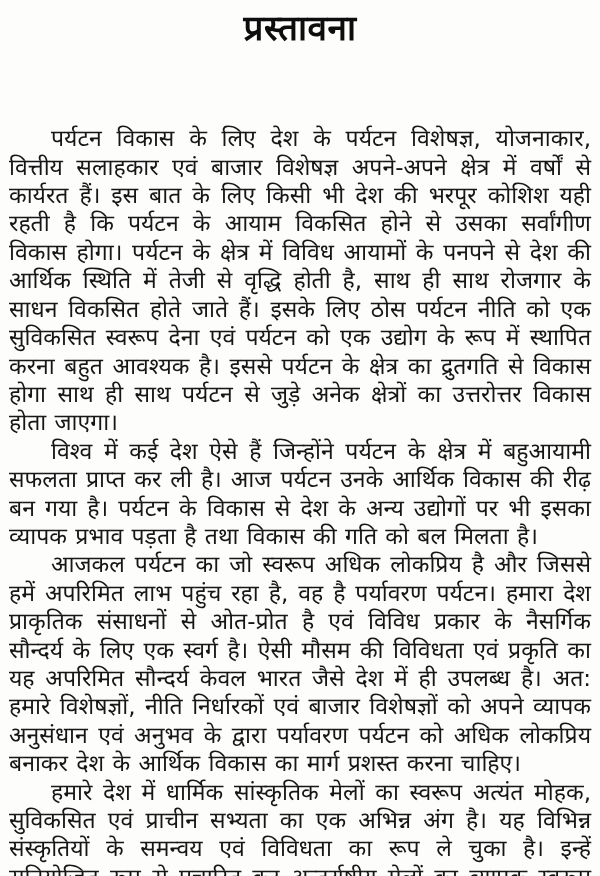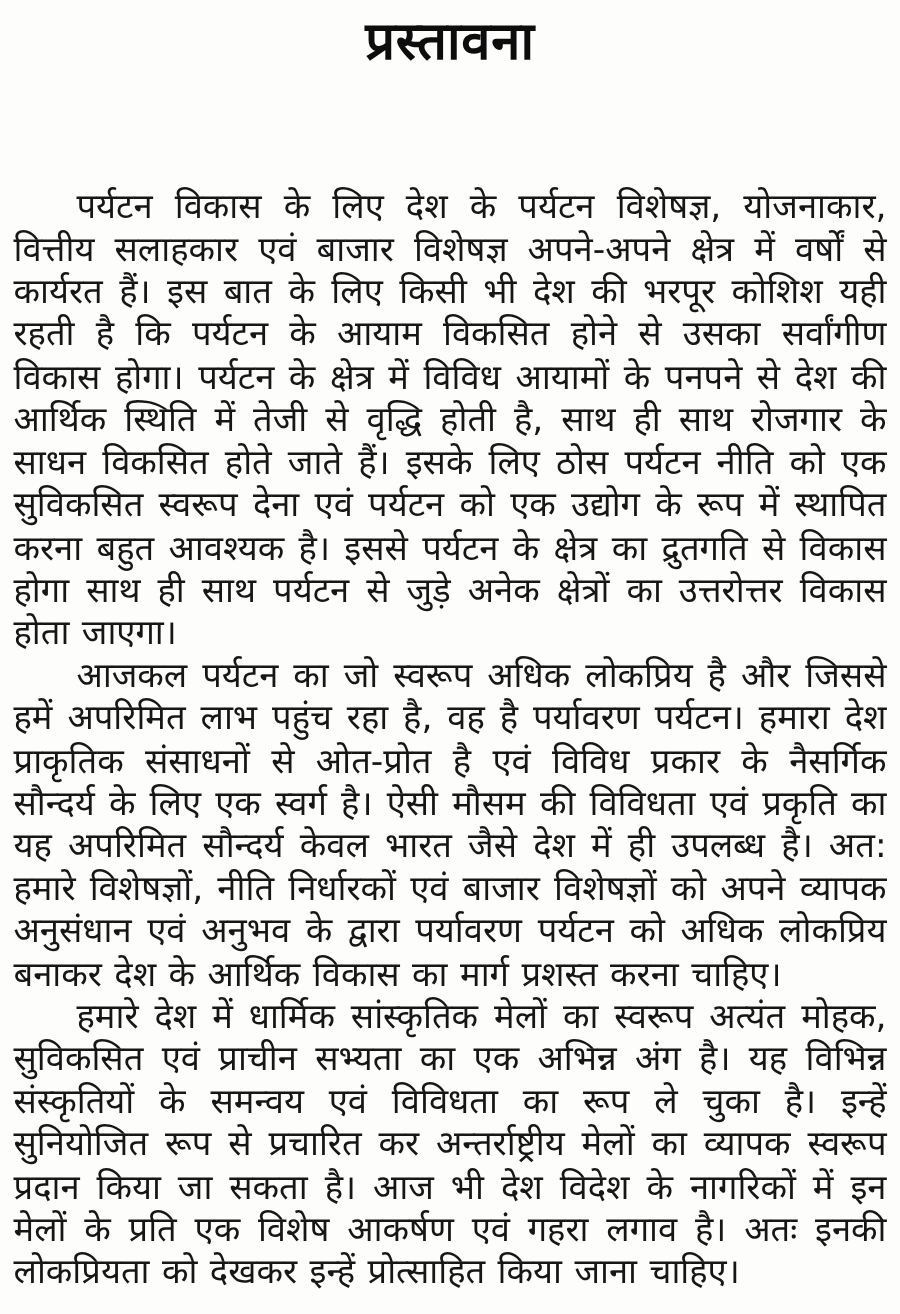--- a/index.html
+++ b/index.html
@@ -43,17 +43,18 @@
 </style>
 </head>
 <body>
 
 <div class="page">
 
   <h1 class="page-title">प्रस्तावना</h1>
 
   <div class="body-text">
     <p>पर्यटन विकास के लिए देश के पर्यटन विशेषज्ञ, योजनाकार, वित्तीय सलाहकार एवं बाजार विशेषज्ञ अपने-अपने क्षेत्र में वर्षों से कार्यरत हैं। इस बात के लिए किसी भी देश की भरपूर कोशिश यही रहती है कि पर्यटन के आयाम विकसित होने से उसका सर्वांगीण विकास होगा। पर्यटन के क्षेत्र में विविध आयामों के पनपने से देश की आर्थिक स्थिति में तेजी से वृद्धि होती है, साथ ही साथ रोजगार के साधन विकसित होते जाते हैं। इसके लिए ठोस पर्यटन नीति को एक सुविकसित स्वरूप देना एवं पर्यटन को एक उद्योग के रूप में स्थापित करना बहुत आवश्यक है। इससे पर्यटन के क्षेत्र का द्रुतगति से विकास होगा साथ ही साथ पर्यटन से जुड़े अनेक क्षेत्रों का उत्तरोत्तर विकास होता जाएगा।</p>
+    <p>विश्व में कई देश ऐसे हैं जिन्होंने पर्यटन के क्षेत्र में बहुआयामी सफलता प्राप्त कर ली है। आज पर्यटन उनके आर्थिक विकास की रीढ़ बन गया है। पर्यटन के विकास से देश के अन्य उद्योगों पर भी इसका व्यापक प्रभाव पड़ता है तथा विकास की गति को बल मिलता है।</p>
     <p>आजकल पर्यटन का जो स्वरूप अधिक लोकप्रिय है और जिससे हमें अपरिमित लाभ पहुंच रहा है, वह है पर्यावरण पर्यटन। हमारा देश प्राकृतिक संसाधनों से ओत-प्रोत है एवं विविध प्रकार के नैसर्गिक सौन्दर्य के लिए एक स्वर्ग है। ऐसी मौसम की विविधता एवं प्रकृति का यह अपरिमित सौन्दर्य केवल भारत जैसे देश में ही उपलब्ध है। अत: हमारे विशेषज्ञों, नीति निर्धारकों एवं बाजार विशेषज्ञों को अपने व्यापक अनुसंधान एवं अनुभव के द्वारा पर्यावरण पर्यटन को अधिक लोकप्रिय बनाकर देश के आर्थिक विकास का मार्ग प्रशस्त करना चाहिए।</p>
     <p>हमारे देश में धार्मिक सांस्कृतिक मेलों का स्वरूप अत्यंत मोहक, सुविकसित एवं प्राचीन सभ्यता का एक अभिन्न अंग है। यह विभिन्न संस्कृतियों के समन्वय एवं विविधता का रूप ले चुका है। इन्हें सुनियोजित रूप से प्रचारित कर अन्तर्राष्ट्रीय मेलों का व्यापक स्वरूप प्रदान किया जा सकता है। आज भी देश विदेश के नागरिकों में इन मेलों के प्रति एक विशेष आकर्षण एवं गहरा लगाव है। अतः इनकी लोकप्रियता को देखकर इन्हें प्रोत्साहित किया जाना चाहिए।</p>
   </div>
 
 </div>
 
 </body></html>

